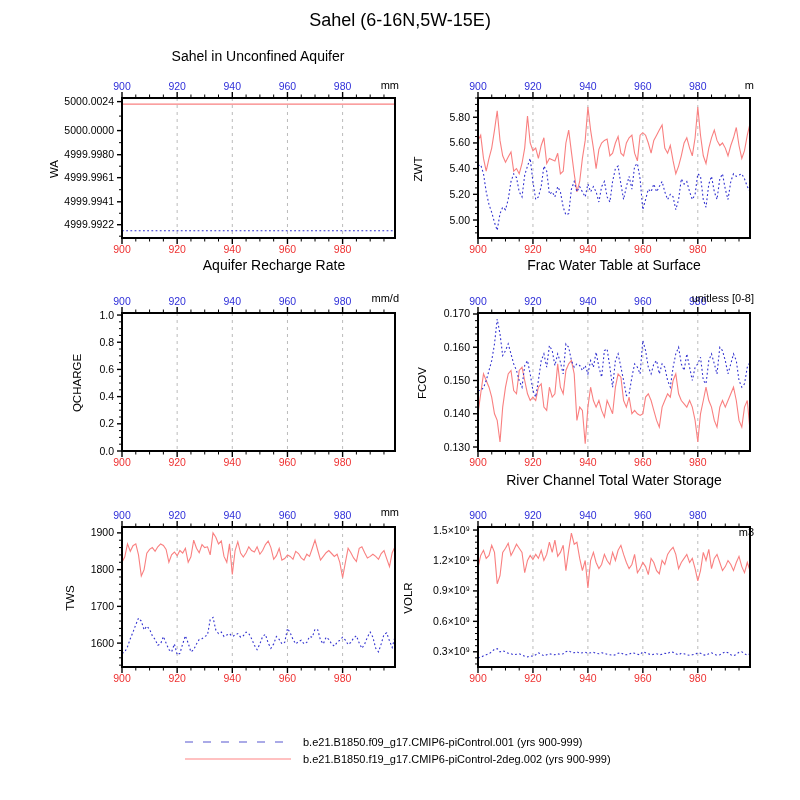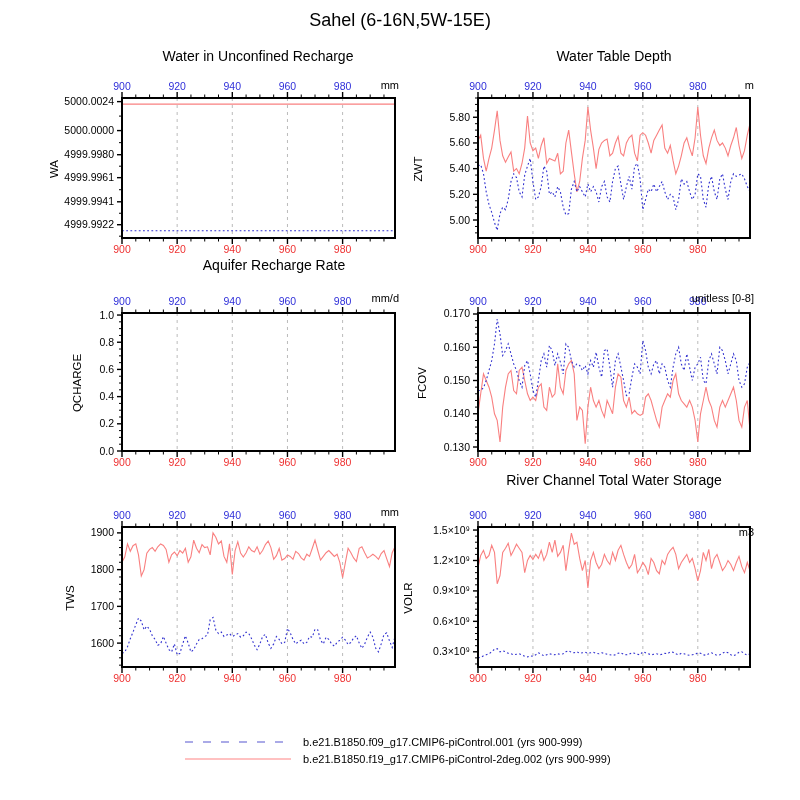--- a/index.html
+++ b/index.html
@@ -539,23 +539,23 @@
         <line x1="475" y1="548.304347826087" x2="478" y2="548.304347826087" stroke="#000000" stroke-width="1"></line>
         <line x1="475" y1="542.2173913043479" x2="478" y2="542.2173913043479" stroke="#000000" stroke-width="1"></line>
         <line x1="475" y1="536.1304347826087" x2="478" y2="536.1304347826087" stroke="#000000" stroke-width="1"></line>
         <line x1="475" y1="657.8695652173913" x2="478" y2="657.8695652173913" stroke="#000000" stroke-width="1"></line>
         <line x1="475" y1="663.9565217391304" x2="478" y2="663.9565217391304" stroke="#000000" stroke-width="1"></line>
       </g>
     </svg>
 
   <div class="abs main-title">Sahel (6-16N,5W-15E)</div>
 
-  <div class="abs panel-title" style="left:108px;top:48px">Water in Unconfined Recharge</div>
-  <div class="abs panel-title" style="left:464px;top:48px">Water Table Depth</div>
+  <div class="abs panel-title" style="left:108px;top:48px">Sahel in Unconfined Aquifer</div>
   <div class="abs panel-title" style="left:124px;top:257px">Aquifer Recharge Rate</div>
+  <div class="abs panel-title" style="left:464px;top:257px">Frac Water Table at Surface</div>
   <div class="abs panel-title" style="left:464px;top:472px">River Channel Total Water Storage</div>
 
   <div class="abs unit-label" style="left:259px;top:68px">mm</div>
   <div class="abs unit-label" style="left:614px;top:68px">m</div>
   <div class="abs unit-label" style="left:259px;top:281px">mm/d</div>
   <div class="abs unit-label" style="left:614px;top:281px">unitless [0-8]</div>
   <div class="abs unit-label" style="left:259px;top:495px">mm</div>
   <div class="abs unit-label" style="left:614px;top:515px">m3</div>
 
   <div class="abs ylab" style="left:-4px;top:161px">WA</div>

